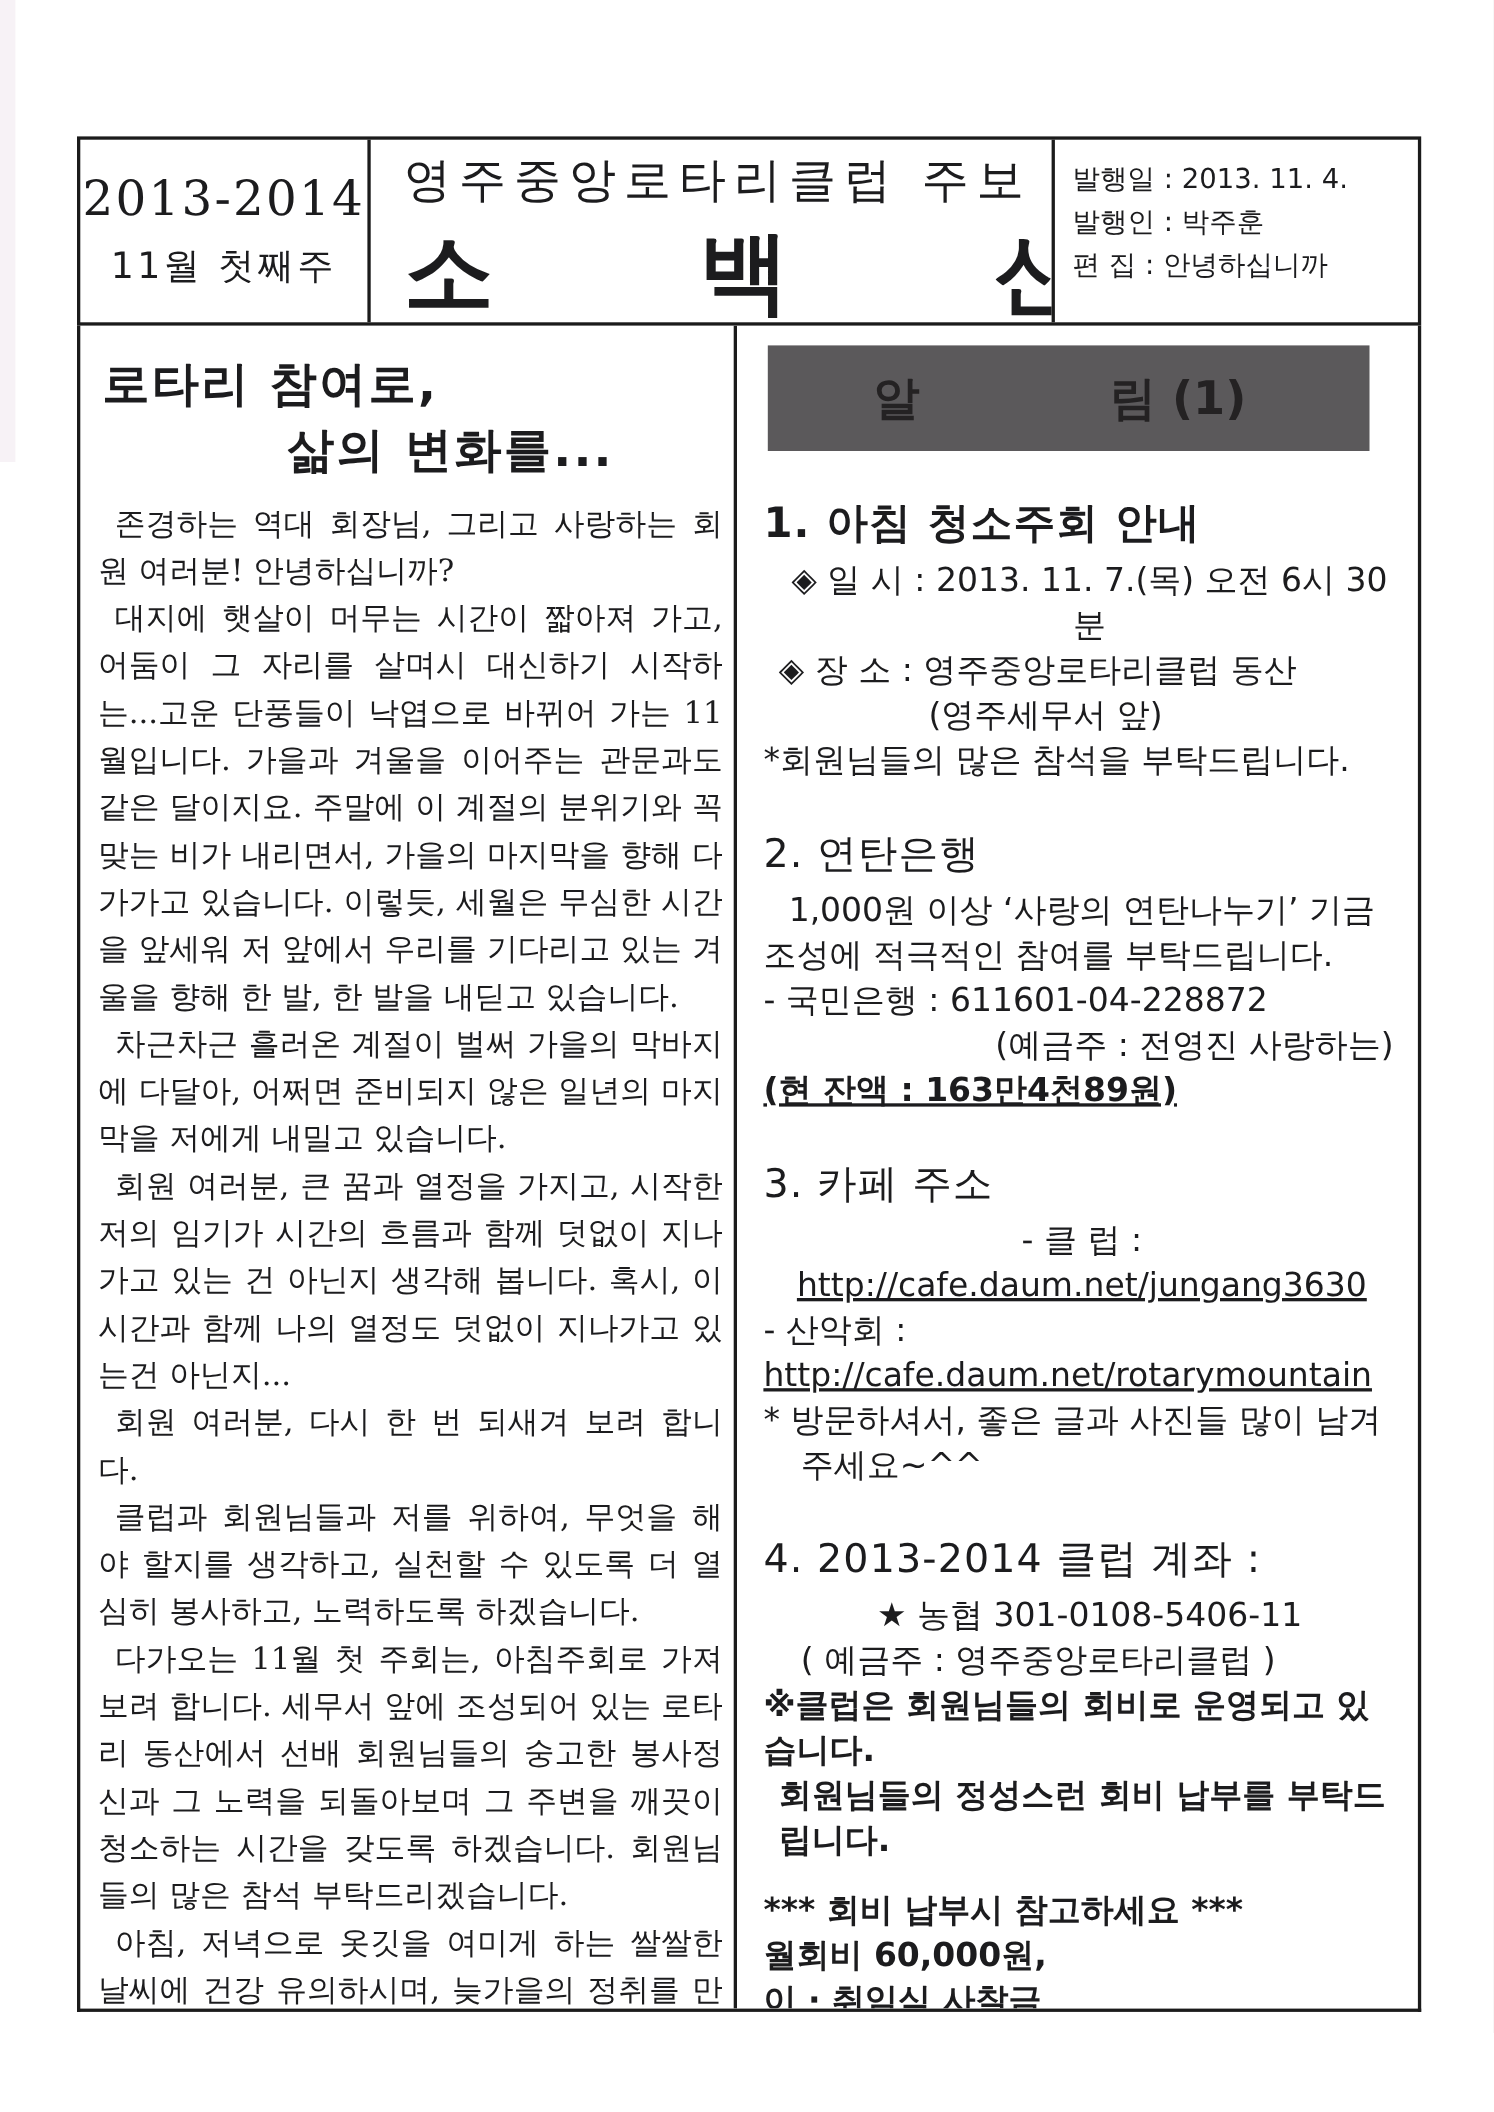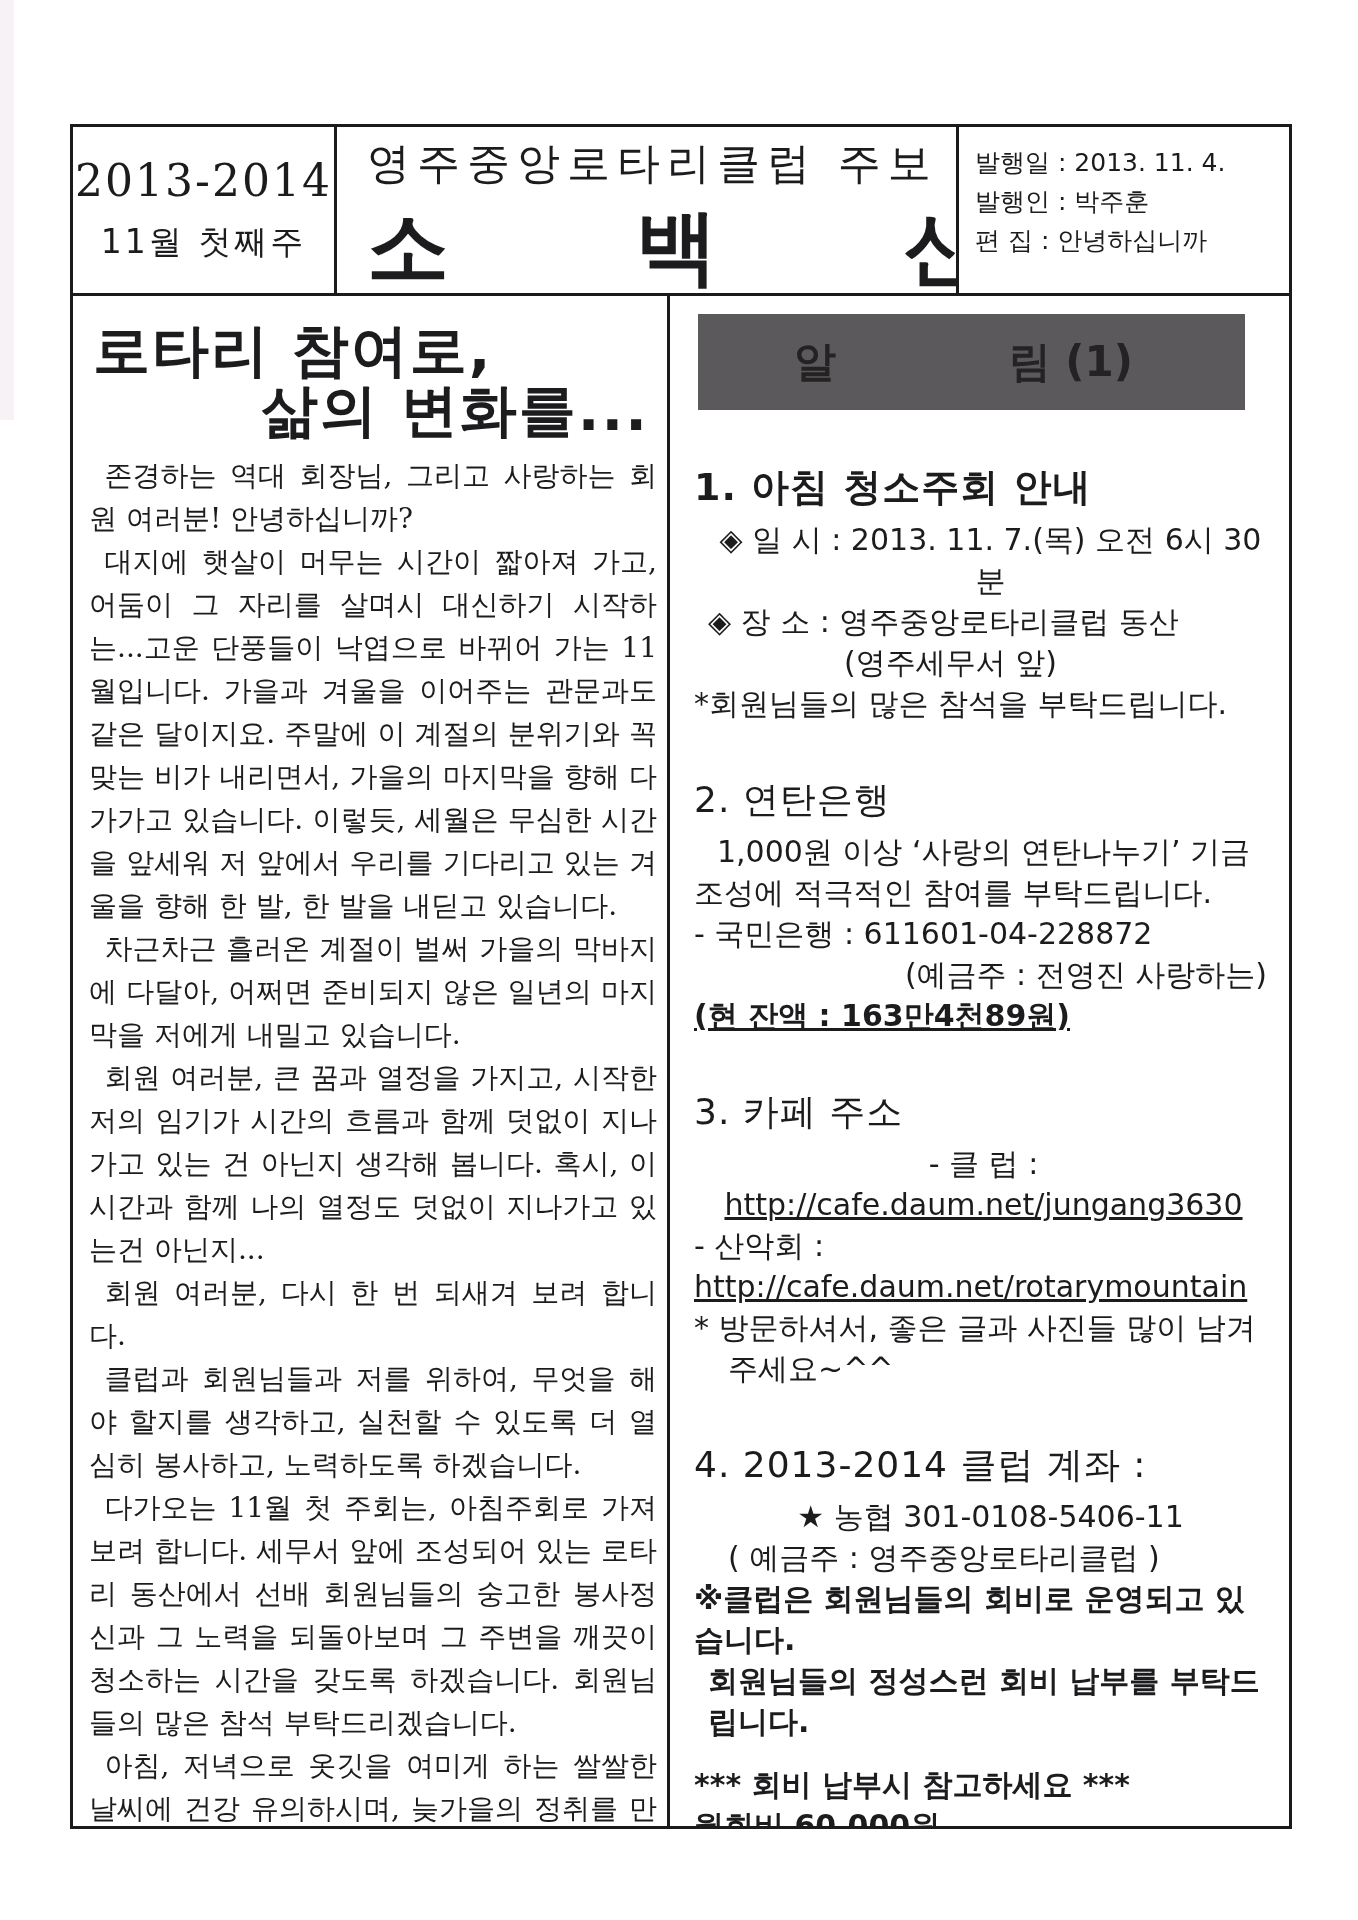--- a/index.html
+++ b/index.html
@@ -24,34 +24,34 @@
   .subtitle { font-size:43px; letter-spacing:7px; white-space:nowrap; }
   .main-title { font-size:82px; font-weight:bold; word-spacing:150px; letter-spacing:4px; margin-top:0; white-space:nowrap; }
   .mh-cell3 { width:330px; padding:16px 8px 0 16px; font-size:25px; line-height:39px; white-space:nowrap; }
 
   
   .body-box { display:flex; border:3px solid #1b1b1b; border-top:none; height:1533px; overflow:hidden; }
   .col-left { width:594px; padding:14px 10px 0 16px; overflow:hidden; }
   .col-right { flex:1; border-left:3px solid #1b1b1b; padding:0 16px 0 24px; overflow:hidden; }
 
   
-  .greet-title { font-size:57px; font-weight:bold; line-height:60px; letter-spacing:2px; margin:10px 0 14px 4px; }
+  .greet-title { font-size:43px; font-weight:bold; line-height:60px; letter-spacing:2px; margin:10px 0 14px 4px; }
   .greet-title .t2 { padding-left:168px; }
   .col-left p {
     font-family:"DejaVu Serif","Liberation Serif",serif;
     font-size:28px; line-height:43px; text-align:justify; text-indent:0.55em;
   }
 
   
   .notice-bar {
     margin:18px 28px 0 4px; height:96px; background:#5b595b; color:#242223;
     display:flex; align-items:center; justify-content:space-between;
     padding:0 112px 0 96px; font-size:42px; font-weight:bold;
   }
-  .sec-heading { font-size:36px; margin-top:52px; letter-spacing:1px; }
+  .sec-heading { font-size:36px; margin-top:40px; letter-spacing:1px; }
   .sec-heading.bold { font-weight:bold; font-size:38px; }
   .rline { font-size:30px; line-height:41px; letter-spacing:0px; }
   .mt4 { margin-top:6px;text-align:center; }
   .indent-1 { padding-left:14px; }
   .indent-2 { padding-left:150px; }
   .indent-3 { padding-left:34px; }
   .alignr { text-align:right; padding-right:6px; }
   .bold { font-weight:bold; }
   .underline { text-decoration:underline; }
   .link { text-decoration:underline; color:#1c1c1e; }

